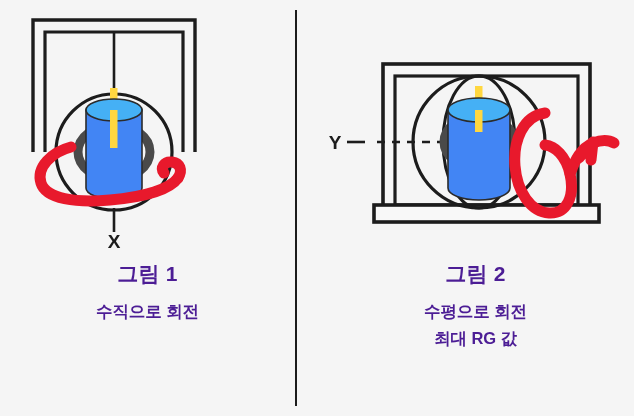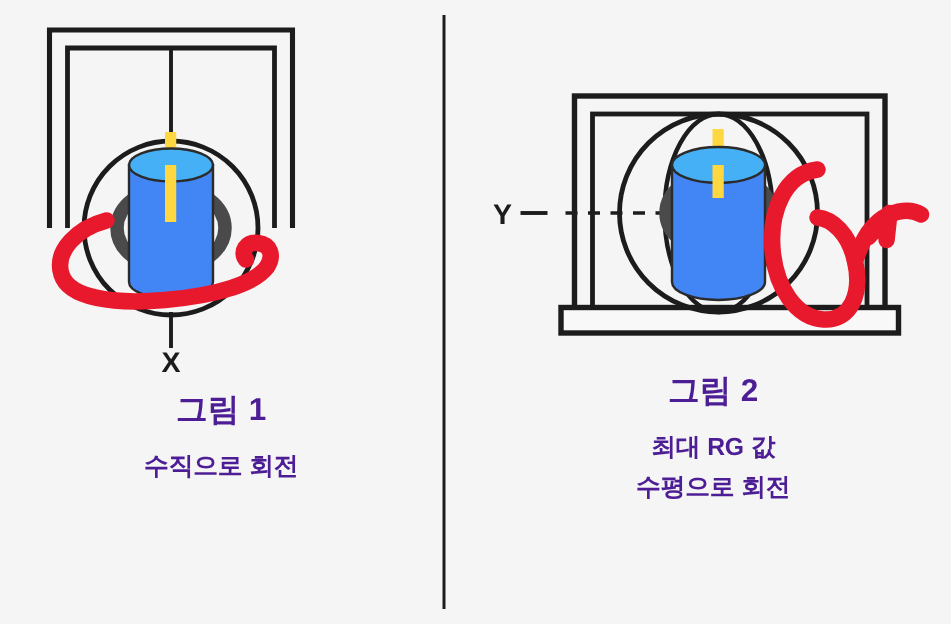--- a/index.html
+++ b/index.html
@@ -137,22 +137,22 @@
       <path d="M 131 110 L 131 188 A 31 12 0 0 0 193 188 L 193 110 Z" fill="#4285f4" stroke="#2b2b2b" stroke-width="1.6"></path>
       <ellipse cx="162" cy="110" rx="31" ry="12" fill="#45b0f5" stroke="#2b2b2b" stroke-width="1.6"></ellipse>
       <rect x="158" y="110" width="7.5" height="22" fill="#ffd740"></rect>
 
       <path d="M 228 113 C 206 116 196 141 198 166 C 200 192 214 212 232 213
                C 250 214 258 196 253 174 C 249 156 238 146 228 145" fill="none" stroke="#e8192c" stroke-width="11" stroke-linecap="round" stroke-linejoin="round"></path>
       <path d="M 253 174 C 258 160 264 148 276 143 C 286 139 292 140 297 143" fill="none" stroke="#e8192c" stroke-width="11" stroke-linecap="round" stroke-linejoin="round"></path>
       <path d="M 262 158 L 276 142 L 274 160" fill="none" stroke="#e8192c" stroke-width="11" stroke-linecap="round" stroke-linejoin="round"></path>
     </svg>
 
-    <div class="caption-block" style="top:250px;">
+    <div class="caption-block" style="top:263px;">
       <div class="fig-title">그림 2</div>
       <div class="fig-sub" style="margin-top:14px;">
+        <span>수평으로 회전</span>
         <span>최대 RG 값</span>
-        <span>수평으로 회전</span>
       </div>
     </div>
   </div>
 
 </div>
 
 </body></html>

